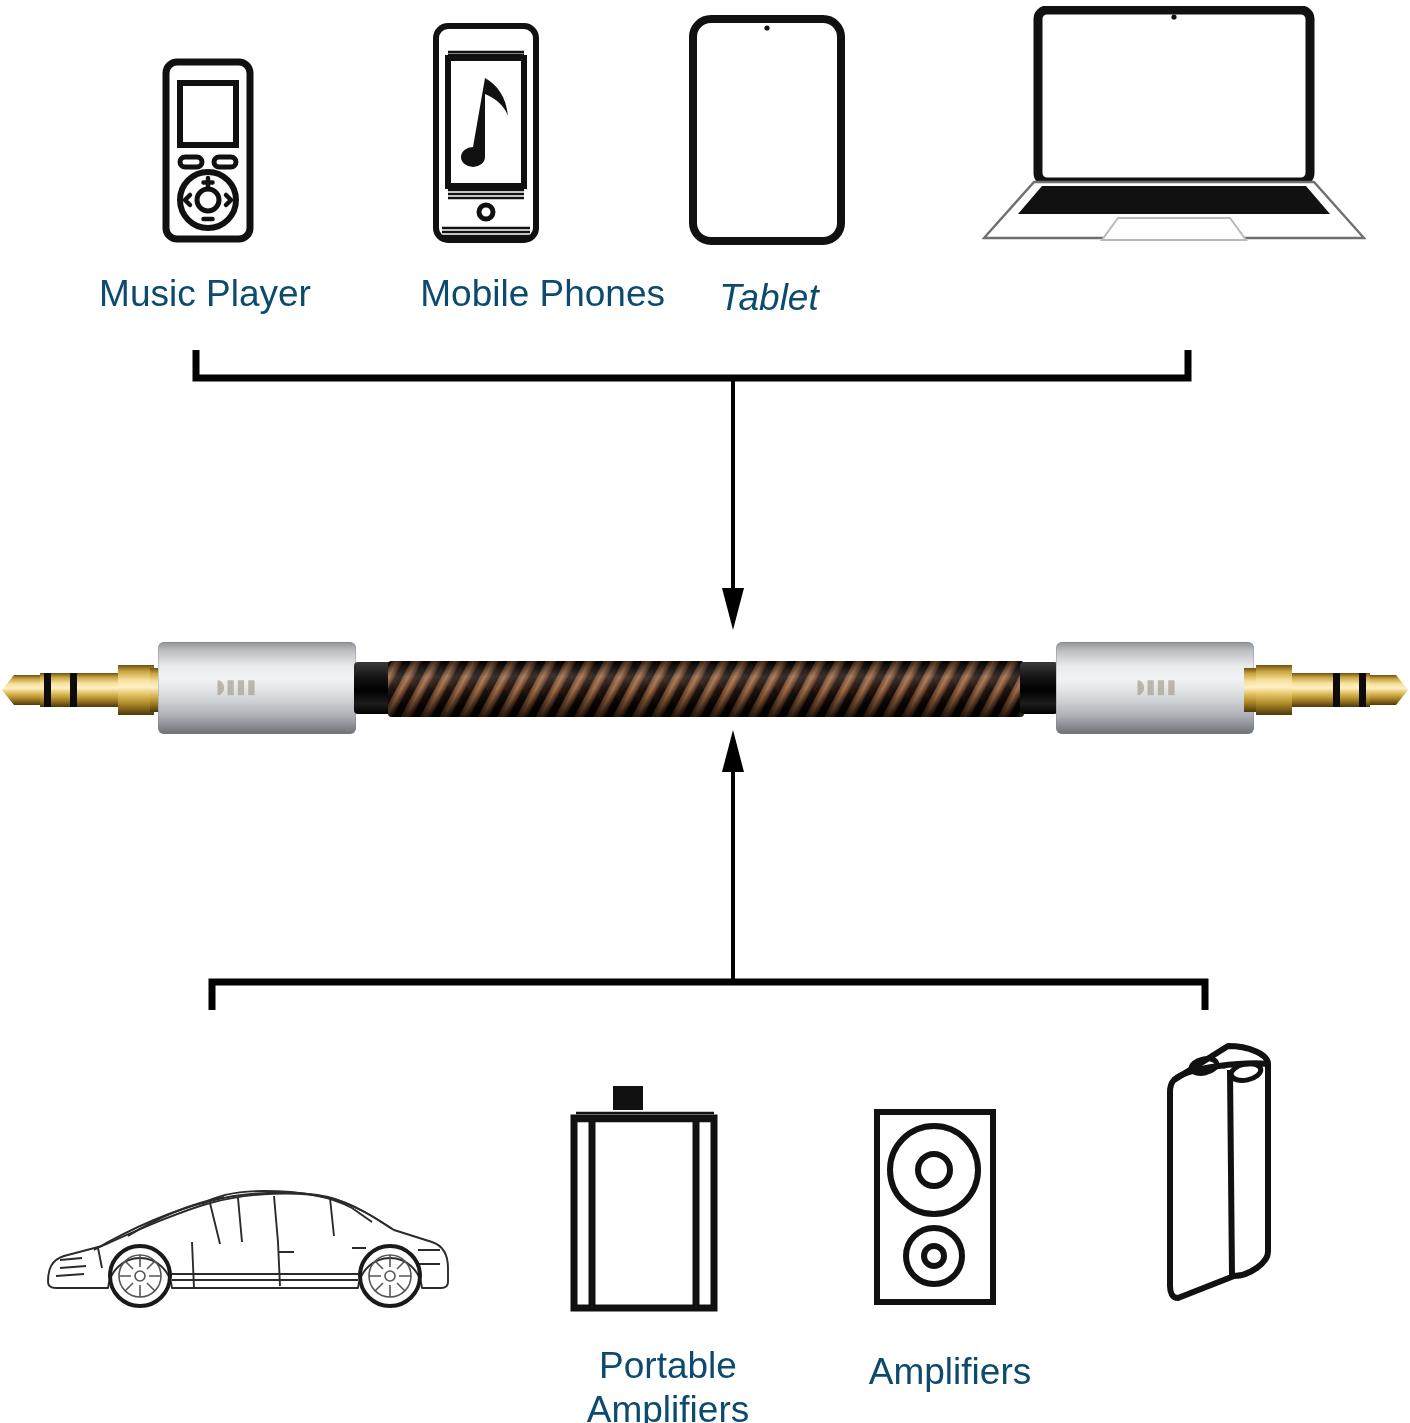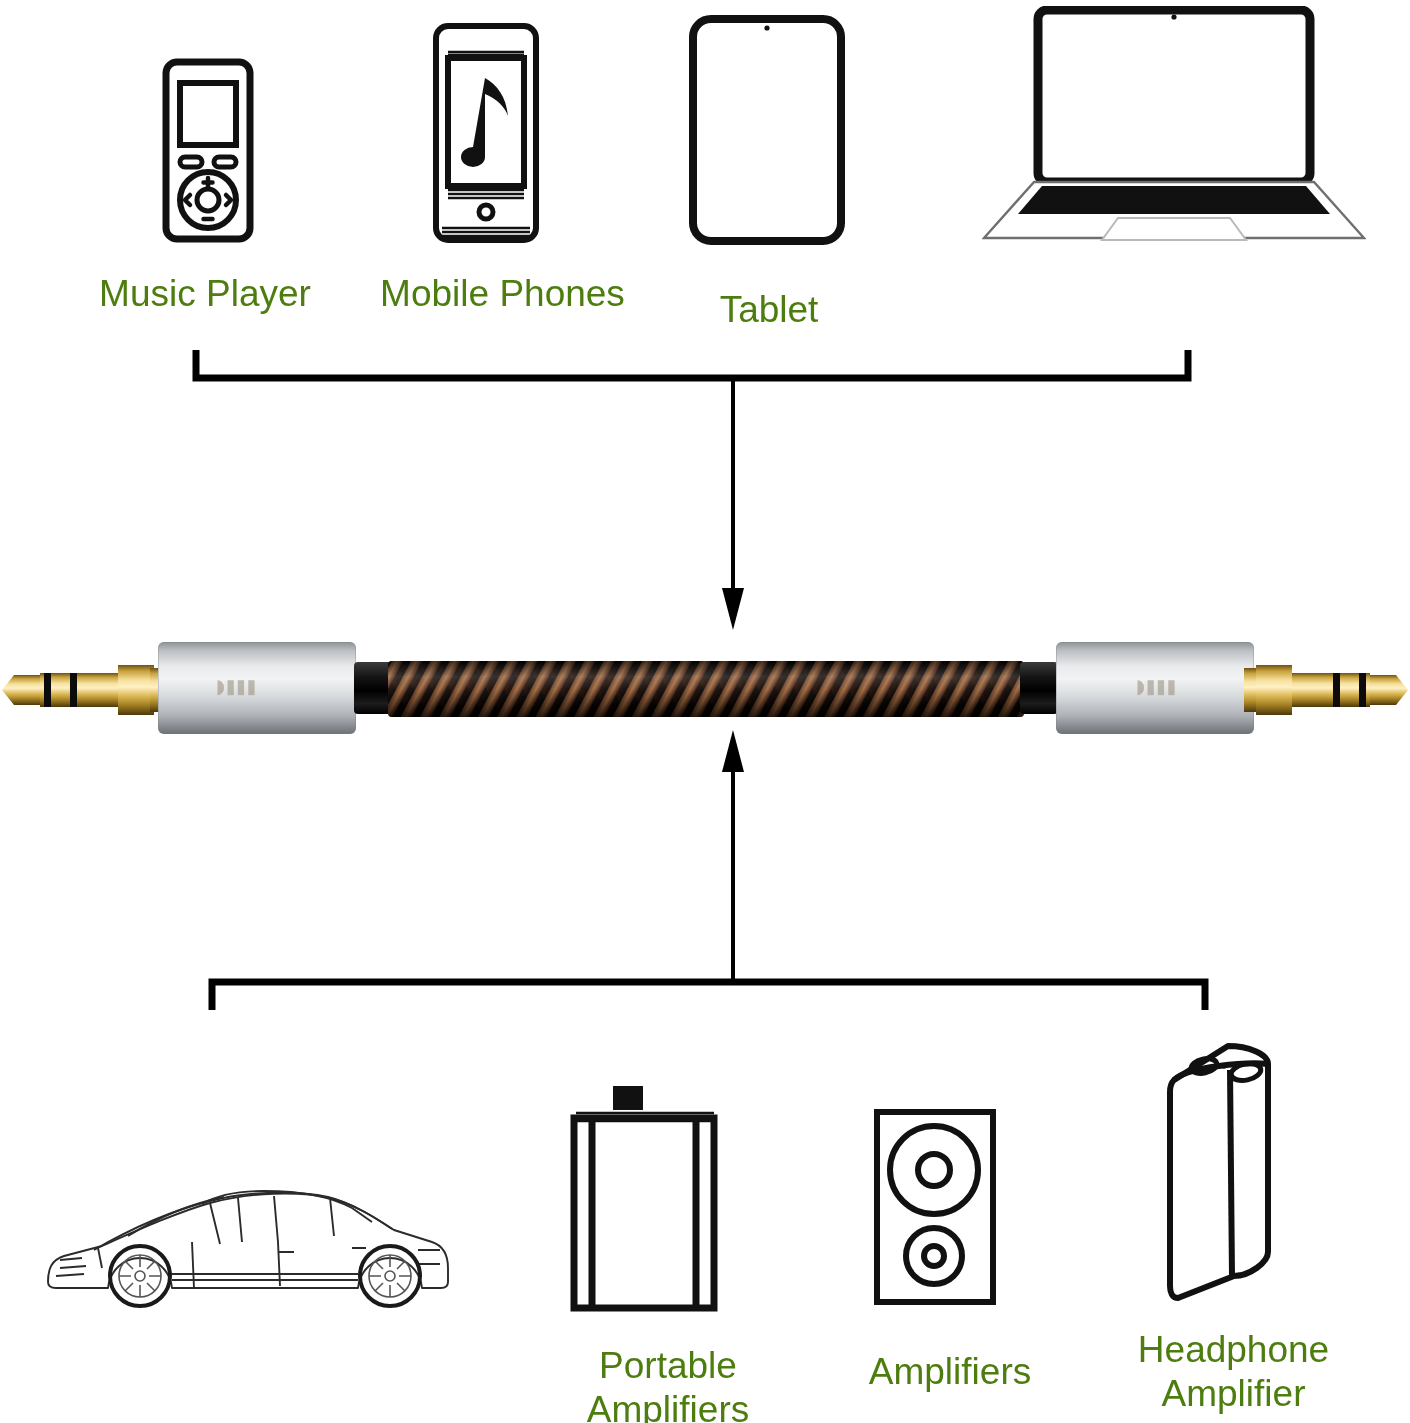--- a/index.html
+++ b/index.html
@@ -5,21 +5,21 @@
   html,body{margin:0;padding:0;background:#ffffff;}
   body{
     width:1410px;height:1423px;position:relative;overflow:hidden;
     font-family:"Liberation Sans","DejaVu Sans",sans-serif;
     color:#111111;
   }
   .stage{position:absolute;left:0;top:0;width:1410px;height:1423px;}
   .abs{position:absolute;}
   .label{
     position:absolute;text-align:center;white-space:pre-line;
-    font-size:37px;line-height:44px;color:#4d7c0f;letter-spacing:0px;
+    font-size:37px;line-height:44px;color:#0c4a6e;letter-spacing:0px;
     font-family:"Liberation Sans","DejaVu Sans",sans-serif;
   }
   .icon-box{position:absolute;}
   .icon-box svg{display:block;width:100%;height:100%;}
   .braid{
     position:absolute;
     background:
       repeating-linear-gradient(118deg,
         rgba(0,0,0,0.85) 0px, rgba(0,0,0,0.85) 3px,
         #6b4026 4px, #a26a3e 8px, #5a3320 12px,
@@ -86,29 +86,29 @@
     <svg viewBox="0 0 116 222" xmlns="http://www.w3.org/2000/svg">
       <path d="M8 16 a12 12 0 0 1 12 -12 h76 a12 12 0 0 1 12 12 v190 a12 12 0 0 1 -12 12 h-76 a12 12 0 0 1 -12 -12 z" fill="none" stroke="#111" stroke-width="6"></path>
       <rect x="20" y="36" width="76" height="128" fill="none" stroke="#111" stroke-width="6"></rect>
       <path d="M20 30 h76 M20 33 h76" stroke="#111" stroke-width="2.4"></path>
       <path d="M20 168 h76 M20 172 h76 M20 176 h76" stroke="#111" stroke-width="2.4"></path>
       <path d="M14 206 h88 M14 210 h88 M14 214 h88" stroke="#111" stroke-width="2.4"></path>
       <circle cx="58" cy="190" r="7" fill="none" stroke="#111" stroke-width="5"></circle>
       <path d="M45 125 a12 10 0 1 0 12 10 V72 c12 5 20 13 23 22 c-2 -20 -11 -31 -23 -38 z" fill="#111"></path>
     </svg>
   </div>
-  <div class="label" style="left:340px;top:272px;width:325px;">Mobile Phones</div>
+  <div class="label" style="left:340px;top:272px;width:325px;text-align:right;">Mobile Phones</div>
 
   <div class="icon-box" style="left:688px;top:14px;width:158px;height:232px;">
     <svg viewBox="0 0 158 232" xmlns="http://www.w3.org/2000/svg">
       <rect x="5" y="5" width="148" height="222" rx="18" ry="18" fill="none" stroke="#111" stroke-width="8"></rect>
       <circle cx="79" cy="14" r="2.6" fill="#111"></circle>
     </svg>
   </div>
-  <div class="label" style="left:660px;top:288px;width:218px;">Tablet</div>
+  <div class="label" style="left:660px;top:276px;width:218px;font-style:italic;">Tablet</div>
 
   <div class="icon-box" style="left:982px;top:6px;width:384px;height:240px;">
     <svg viewBox="0 0 384 240" xmlns="http://www.w3.org/2000/svg">
       <rect x="56" y="4" width="272" height="172" rx="9" ry="9" fill="#fff" stroke="#111" stroke-width="9"></rect>
       <circle cx="192" cy="11" r="2.6" fill="#111"></circle>
       <path d="M52 176 L2 232 h380 L332 176 z" fill="#fff" stroke="#6f6f6f" stroke-width="2.4"></path>
       <path d="M60 180 L36 208 h312 L324 180 z" fill="#111"></path>
       <path d="M136 212 h112 l16 22 h-144 z" fill="#fff" stroke="#b9b9b9" stroke-width="2"></path>
     </svg>
   </div>
@@ -237,16 +237,14 @@
   <div class="icon-box" style="left:1152px;top:1040px;width:128px;height:264px;">
     <svg viewBox="0 0 128 264" xmlns="http://www.w3.org/2000/svg">
       <path d="M22 40 L76 6 C96 6 116 14 116 24 L116 212 C116 222 98 236 82 236 L26 258 C20 258 18 252 18 246 L18 52 C18 46 20 42 22 40 z" fill="#fff" stroke="#111" stroke-width="6" stroke-linejoin="round"></path>
       <path d="M22 40 C36 26 96 22 116 24" fill="none" stroke="#111" stroke-width="6"></path>
       <path d="M78 30 L80 236" fill="none" stroke="#111" stroke-width="6"></path>
       <ellipse cx="52" cy="26" rx="13" ry="7" transform="rotate(-12 52 26)" fill="none" stroke="#111" stroke-width="5"></ellipse>
       <ellipse cx="94" cy="32" rx="15" ry="8" transform="rotate(-12 94 32)" fill="none" stroke="#111" stroke-width="5"></ellipse>
       <circle cx="72" cy="26" r="2.6" fill="#111"></circle>
     </svg>
   </div>
-  <div class="label" style="left:1096px;top:1328px;width:275px;">Headphone
-Amplifier</div>
 
 </div>
 
 </body></html>

